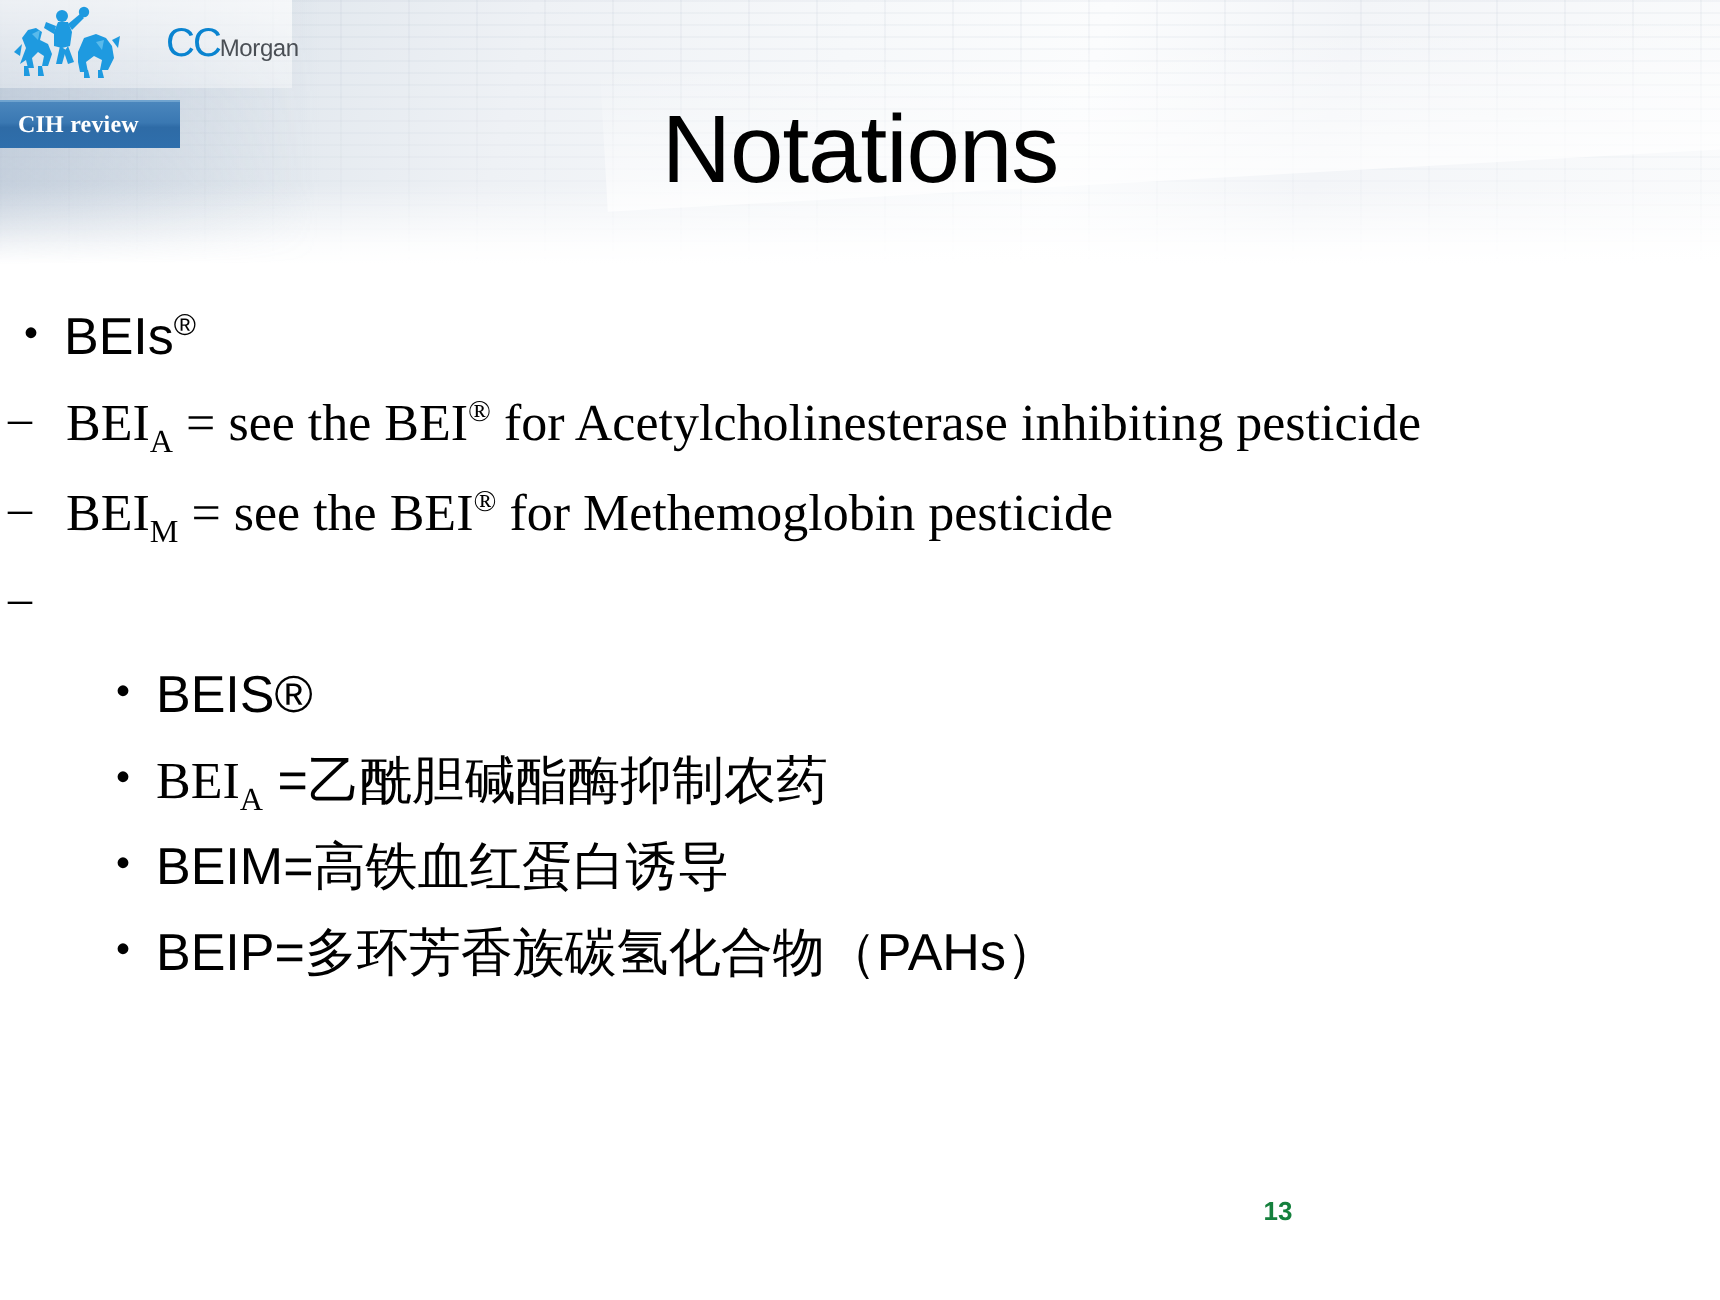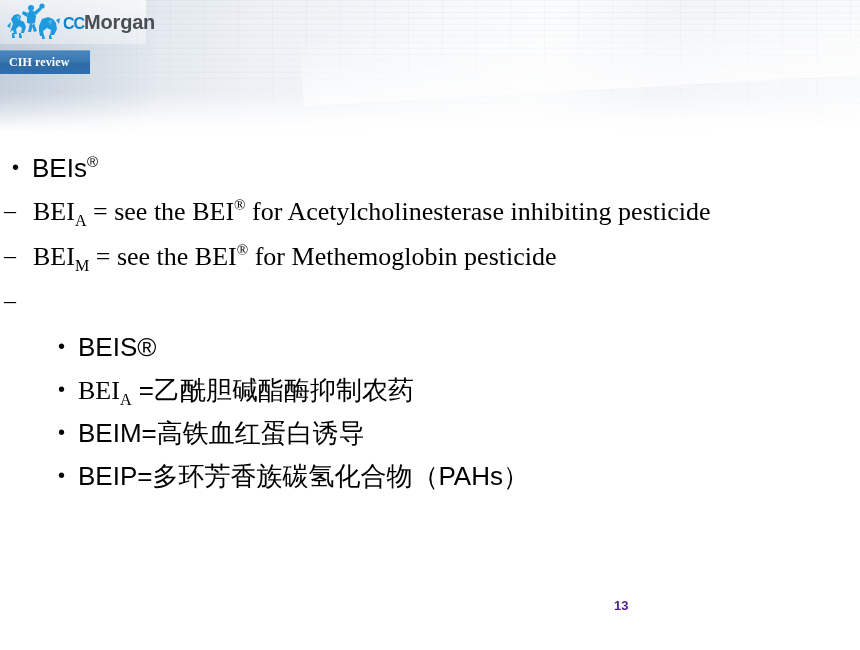--- a/index.html
+++ b/index.html
@@ -109,31 +109,31 @@
     margin-left: 4px;
     flex: 0 0 auto;
   }
   .logo-word {
     display: flex;
     align-items: baseline;
     margin-left: 1px;
   }
   .logo-cc {
     color: #0a84d0;
-    font-size: 16px;
-    font-weight: bold;
+    font-size: 20px;
+    font-weight: normal;
     letter-spacing: -1px;
     line-height: 1;
+    margin-left: 20px;
   }
   .logo-morgan {
     color: #4a4f55;
-    font-size: 20px;
+    font-size: 12px;
     letter-spacing: -0.2px;
     line-height: 1;
-    font-weight: bold;
   }
 
   
   .cih-tab {
     position: absolute;
     left: 0; top: 50px;
     width: 90px; height: 24px;
     background: linear-gradient(to bottom, #4a86bd 0%, #3a78b2 45%, #2e6ba6 55%, #2f6fac 100%);
     border-top: 1px solid #6fa3cf;
     box-sizing: border-box;
@@ -212,24 +212,24 @@
   sub { font-size: .62em; vertical-align: sub; line-height: 0; }
 
   .serif { font-family: "Liberation Serif", serif; }
   .sans  { font-family: Liberation Sans, sans-serif; }
 
   
   .page-num {
     position: absolute;
     left: 614px; top: 598px;
     width: 50px;
-    text-align: left;
+    text-align: center;
     font-size: 13px;
     font-weight: bold;
-    color: #4c1d95;
+    color: #15803d;
     font-family: "Liberation Sans", sans-serif;
   }
 </style>
 </head>
 <body>
 
 <div id="slide">
 
   <div class="header-band">
     <div class="hb-wash"></div>
@@ -269,20 +269,21 @@
         <span class="logo-cc">CC</span>
           <span class="logo-morgan">Morgan</span>
       </div>
     </div>
 
     <div class="cih-tab">
       <span>CIH review</span>
     </div>
   </div>
 
+  <div class="slide-title">Notations</div>
 
   <div class="body-area">
 
     <div class="lvl1" style="margin-top:4px;">
       <span class="bullet">•</span>
       <span class="txt sans"><span>BEIs</span><sup>®</sup></span>
     </div>
 
     <div class="lvl2" style="margin-top:12px;">
       <span class="dash">–</span>

